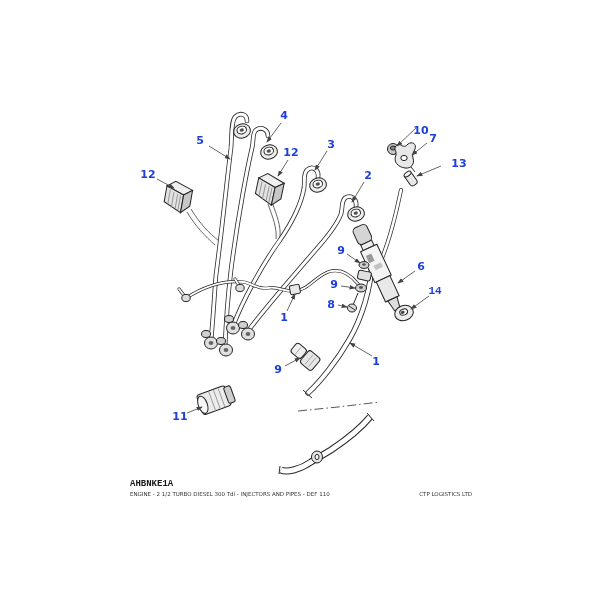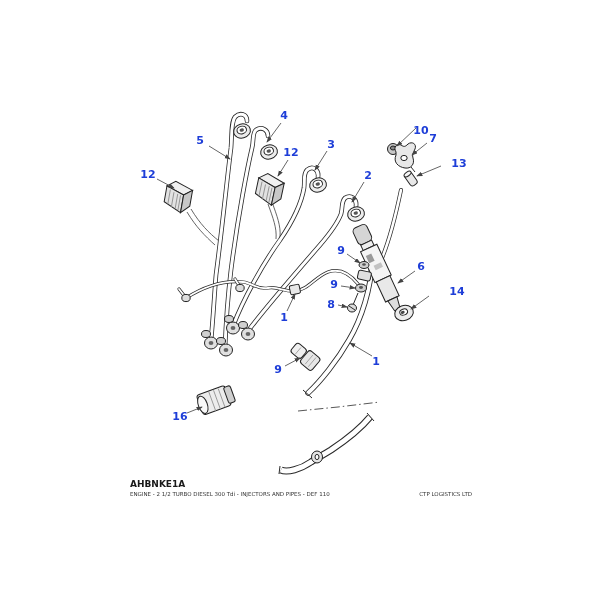--- a/index.html
+++ b/index.html
@@ -15,21 +15,21 @@
   .med-i{fill:none;stroke:#ffffff;stroke-width:3.8;stroke-linecap:round;}
   .hose-o{fill:none;stroke:#2a2a2a;stroke-width:7;stroke-linecap:butt;}
   .hose-i{fill:none;stroke:#ffffff;stroke-width:5;stroke-linecap:butt;}
   .crv-o{fill:none;stroke:#2a2a2a;stroke-width:4.0;stroke-linecap:round;}
   .crv-i{fill:none;stroke:#ffffff;stroke-width:2.6;stroke-linecap:round;}
   .ln{stroke:#2a2a2a;stroke-width:1;fill:none;}
   .part{stroke:#222;stroke-width:1;}
   .tail{stroke:#555;stroke-width:0.9;fill:none;}
   .callout{position:absolute;transform:translate(-50%,-50%);
            font-size:11px;font-weight:bold;line-height:1;}
-  .footer-code{position:absolute;left:130px;top:479px;font-size:9px;font-weight:bold;color:#1a1a1a;}
+  .footer-code{position:absolute;left:130px;top:479px;font-size:9px;font-weight:bold;color:#1a1a1a;font-family:Liberation Mono, monospace;}
   .footer-desc{position:absolute;left:130px;top:491px;font-size:5.5px;color:#333;}
   .footer-supplier{position:absolute;right:128px;top:491px;font-size:5.5px;color:#333;}
   .footer-copyright{position:absolute;left:0;top:572px;width:100%;text-align:center;
                     font-size:9px;color:#222;}
 </style>
 </head>
 <body>
 
 <div id="stage">
 
@@ -249,23 +249,23 @@
       <div class="callout" style="left: 331px; top: 144px; color: rgb(30, 62, 216);">3</div>
       <div class="callout" style="left: 368px; top: 175px; color: rgb(30, 62, 216);">2</div>
       <div class="callout" style="left: 148px; top: 174px; color: rgb(30, 62, 216);">12</div>
       <div class="callout" style="left: 421px; top: 122px; color: rgb(30, 62, 216); margin-top: 8px;">10</div>
       <div class="callout" style="left: 433px; top: 138px; color: rgb(30, 62, 216);">7</div>
       <div class="callout" style="left: 459px; top: 163px; color: rgb(30, 62, 216);">13</div>
       <div class="callout" style="left: 341px; top: 250px; color: rgb(30, 62, 216);">9</div>
       <div class="callout" style="left: 334px; top: 284px; color: rgb(30, 62, 216);">9</div>
       <div class="callout" style="left: 421px; top: 266px; color: rgb(30, 62, 216);">6</div>
       <div class="callout" style="left: 331px; top: 304px; color: rgb(30, 62, 216);">8</div>
-      <div class="callout" style="left: 457px; top: 291px; color: rgb(30, 62, 216);">14</div>
+      <div class="callout" style="left: 435px; top: 291px; color: rgb(30, 62, 216); font-family: Liberation Mono, monospace;">14</div>
       <div class="callout" style="left: 284px; top: 317px; color: rgb(30, 62, 216);">1</div>
       <div class="callout" style="left: 376px; top: 361px; color: rgb(30, 62, 216);">1</div>
       <div class="callout" style="left: 278px; top: 369px; color: rgb(30, 62, 216);">9</div>
-      <div class="callout" style="left: 180px; top: 416px; color: rgb(30, 62, 216);">16</div>
+      <div class="callout" style="left: 180px; top: 416px; color: rgb(30, 62, 216);">11</div>
     </div>
 
   <div class="footer-code">AHBNKE1A</div>
   <div class="footer-desc">ENGINE - 2 1/2 TURBO DIESEL 300 Tdi - INJECTORS AND PIPES - DEF 110</div>
   <div class="footer-supplier">CTP LOGISTICS LTD</div>
 </div>
 
 </body></html>

